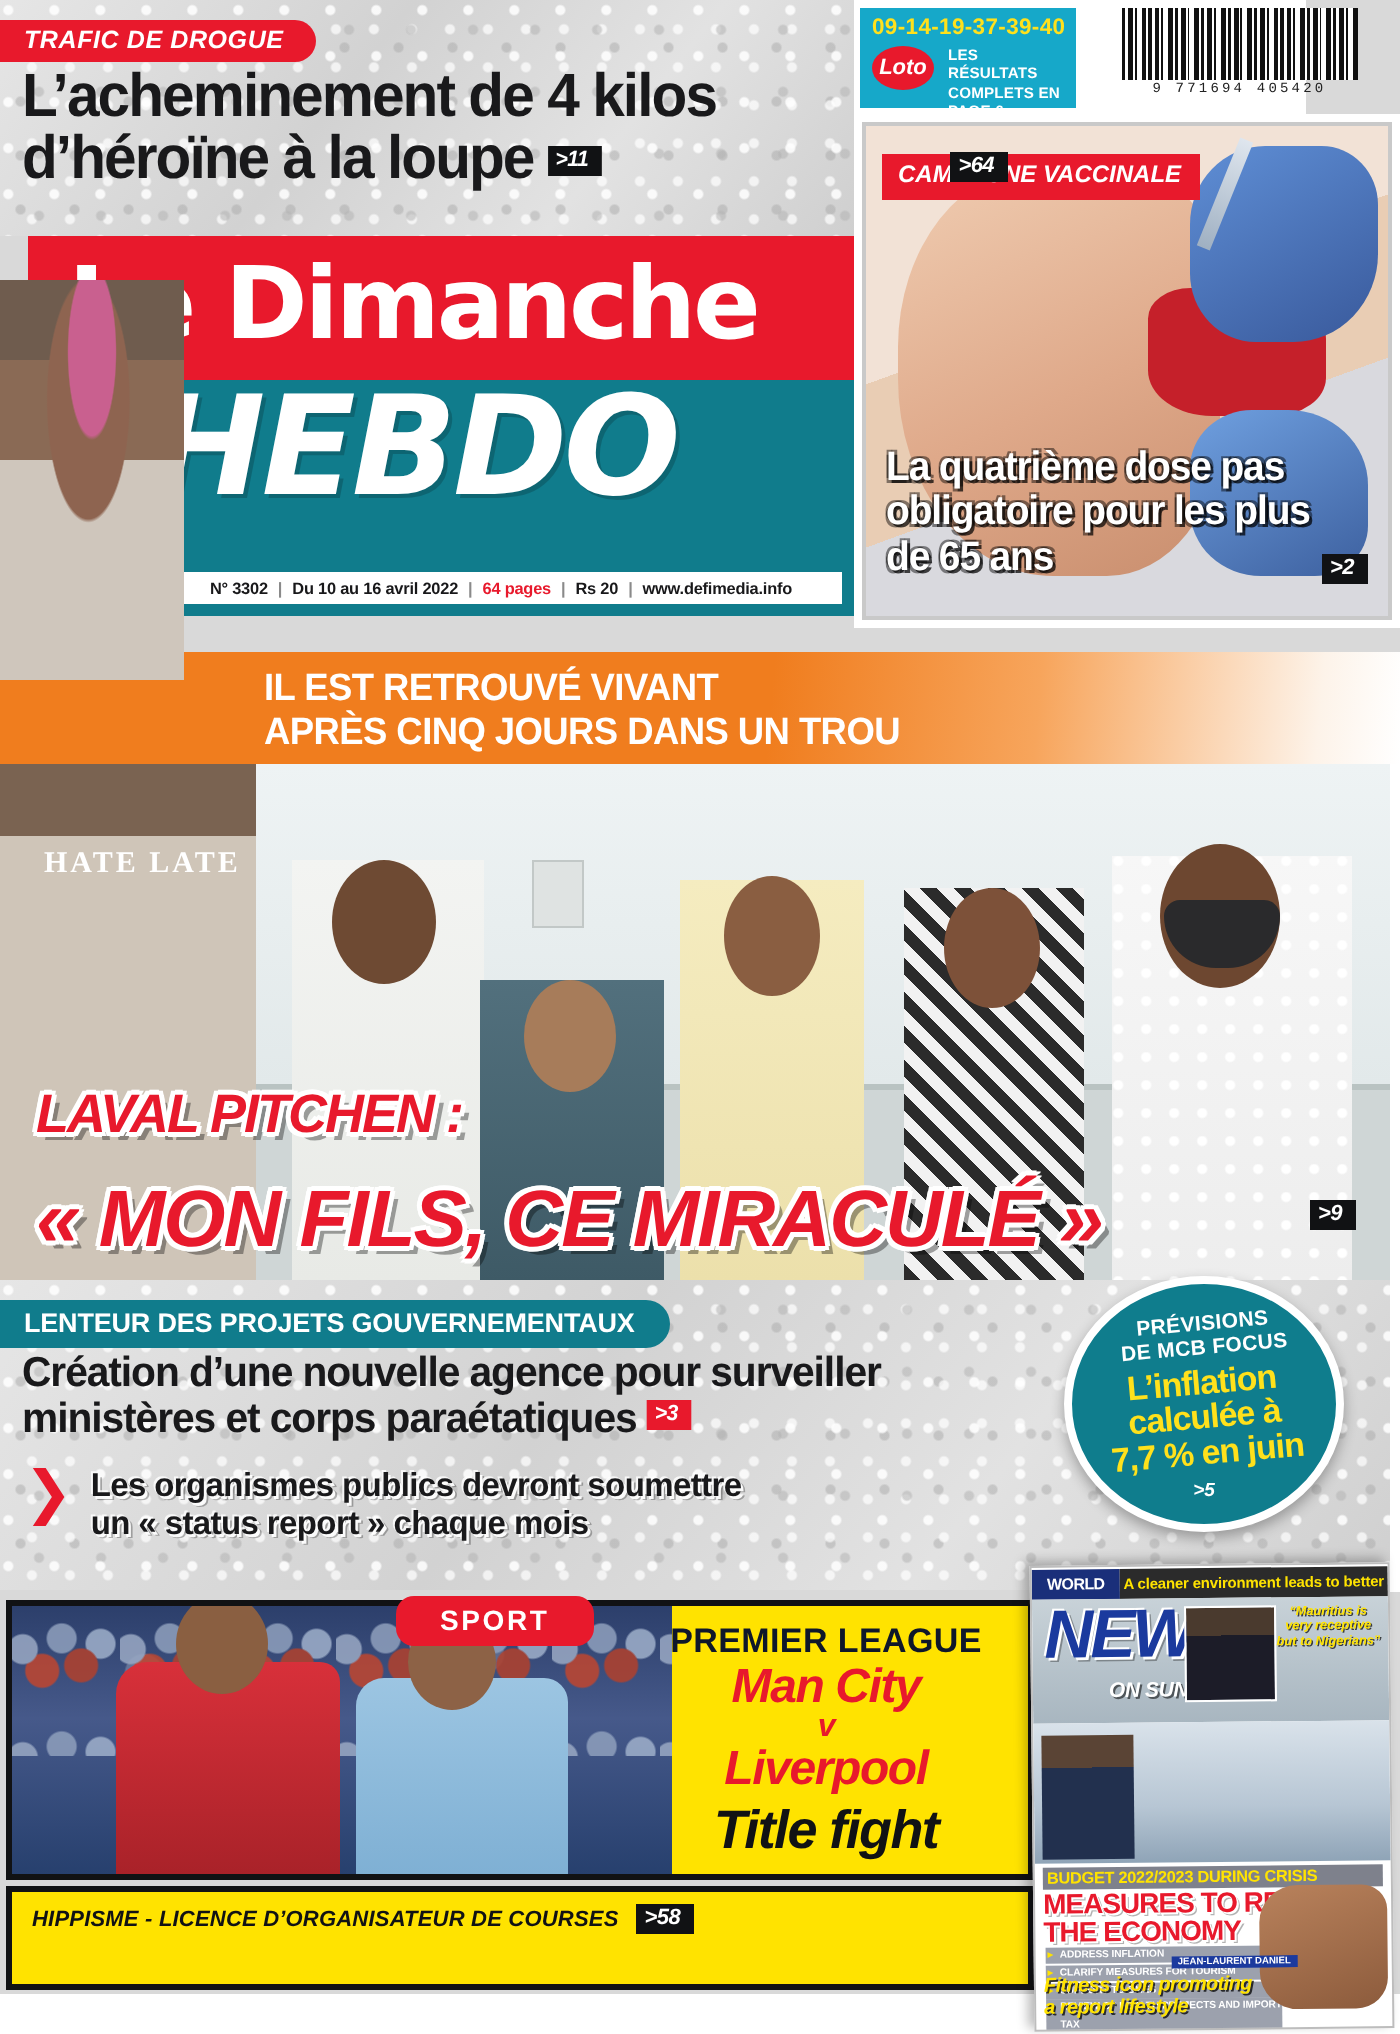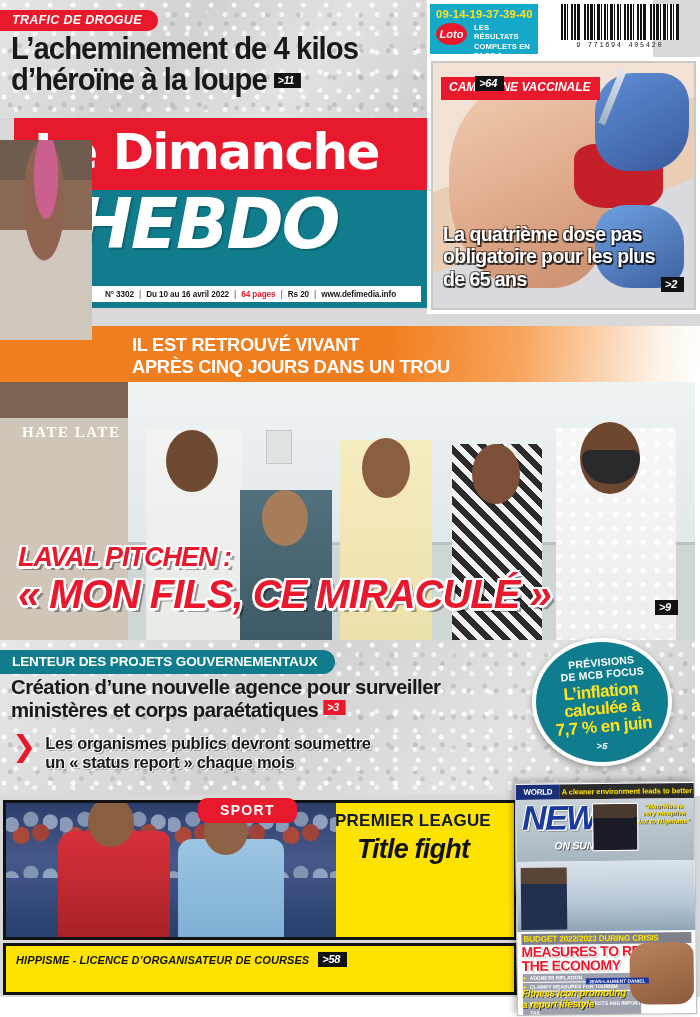--- a/index.html
+++ b/index.html
@@ -291,21 +291,21 @@
     font-weight: 800; font-style: italic;
     color: #e8192c;
     text-transform: uppercase;
     letter-spacing: -1px;
     text-shadow:
       2.5px 0 0 #fff, -2.5px 0 0 #fff, 0 2.5px 0 #fff, 0 -2.5px 0 #fff,
       2px 2px 0 #fff, -2px 2px 0 #fff, 2px -2px 0 #fff, -2px -2px 0 #fff,
       4px 4px 0 rgba(0,0,0,.35);
   }
   #laval-line1 { font-size: 27px; line-height: 1; }
-  #laval-line2 { font-size: 40px; line-height: 1.05; margin-top: 2px; }
+  #laval-line2 { font-size: 40px; line-height: 1.05; margin-top: 18px; }
   #laval-ref { position: absolute; left: 655px; top: 600px; z-index: 5; }
 
   
   #gov {
     position: absolute; left: 0; top: 640px; width: 700px; height: 155px;
   }
   #gov-kicker {
     position: absolute; left: 0; top: 10px;
     background: #107c8c; color: #fff;
     font-size: 13.5px; font-weight: 800;
@@ -684,20 +684,25 @@
       <div id="sp-crowd"></div>
       <div id="sp-p-red">
           <div class="head"></div>
         </div>
       <div id="sp-p-blue">
           <div class="head"></div>
         </div>
     </div>
     <div id="sport-text">
       <div id="sport-league">PREMIER LEAGUE</div>
+      <div id="sport-teams">
+        <span>Man City</span>
+        <span class="vs">v</span>
+        <span>Liverpool</span>
+      </div>
       <div id="sport-title">Title fight</div>
     </div>
   </div>
   <div id="sport-pill">SPORT</div>
   <span id="sport-ref" class="pageref">&gt;64</span>
 
   <div id="hippisme">
     <div id="hip-kicker">
       <span>HIPPISME - LICENCE D’ORGANISATEUR DE COURSES</span>
       <span class="pageref">&gt;58</span>

